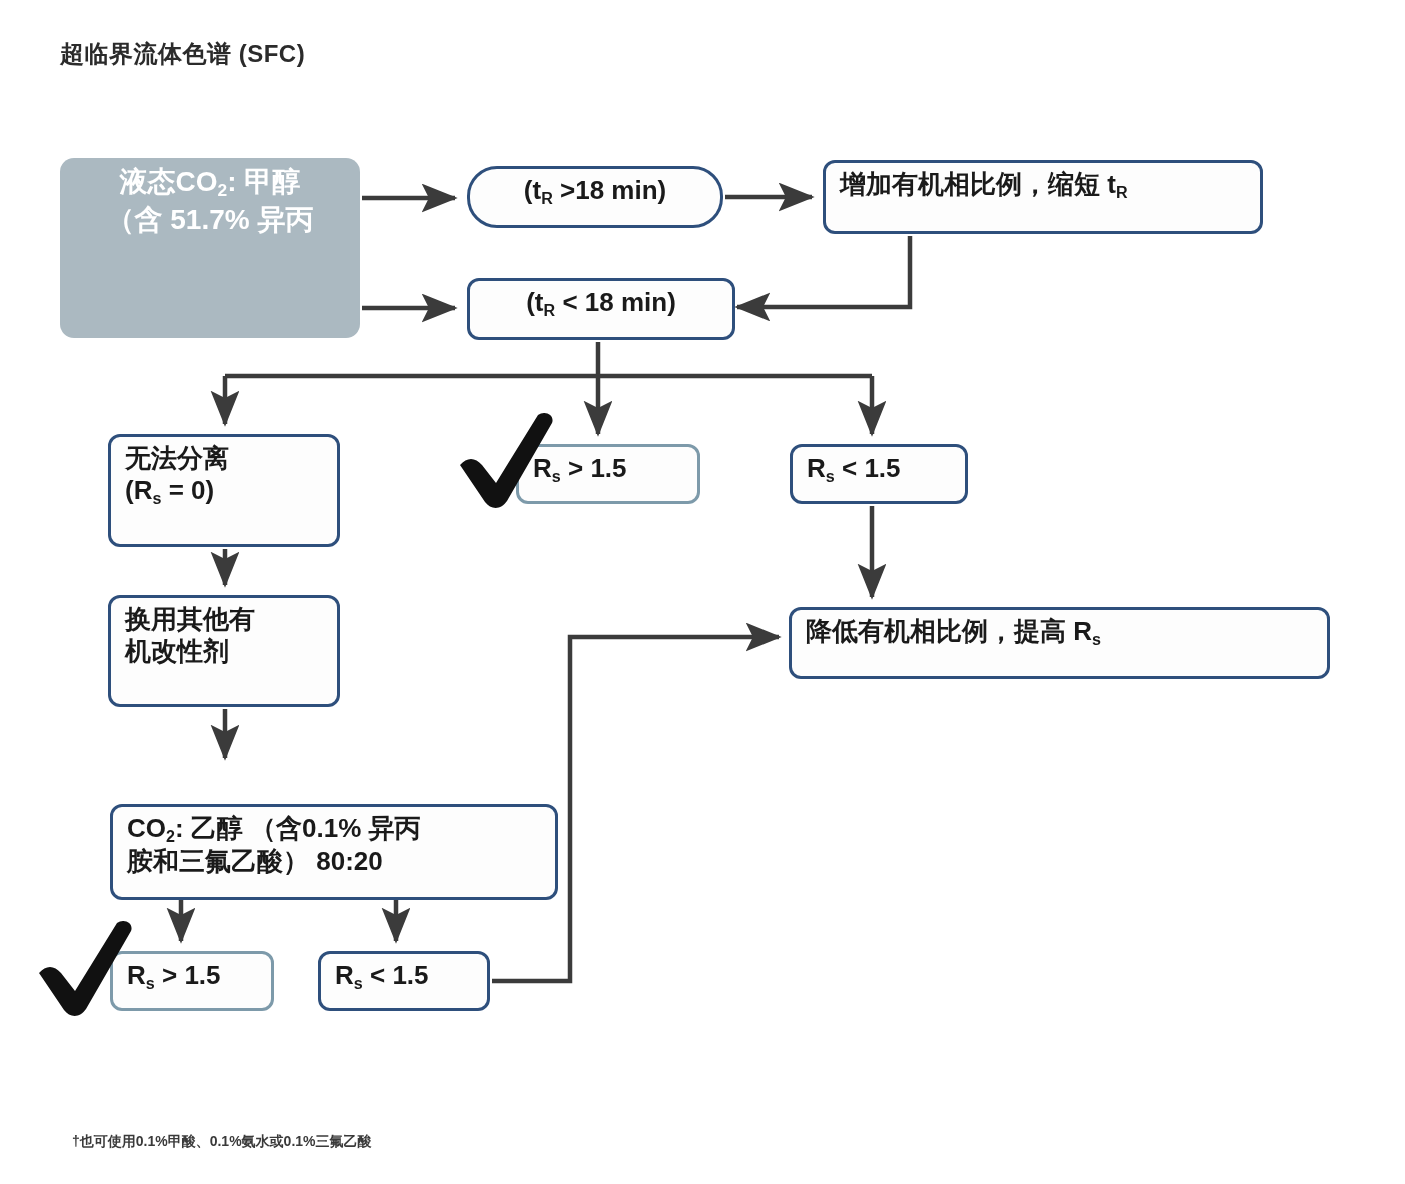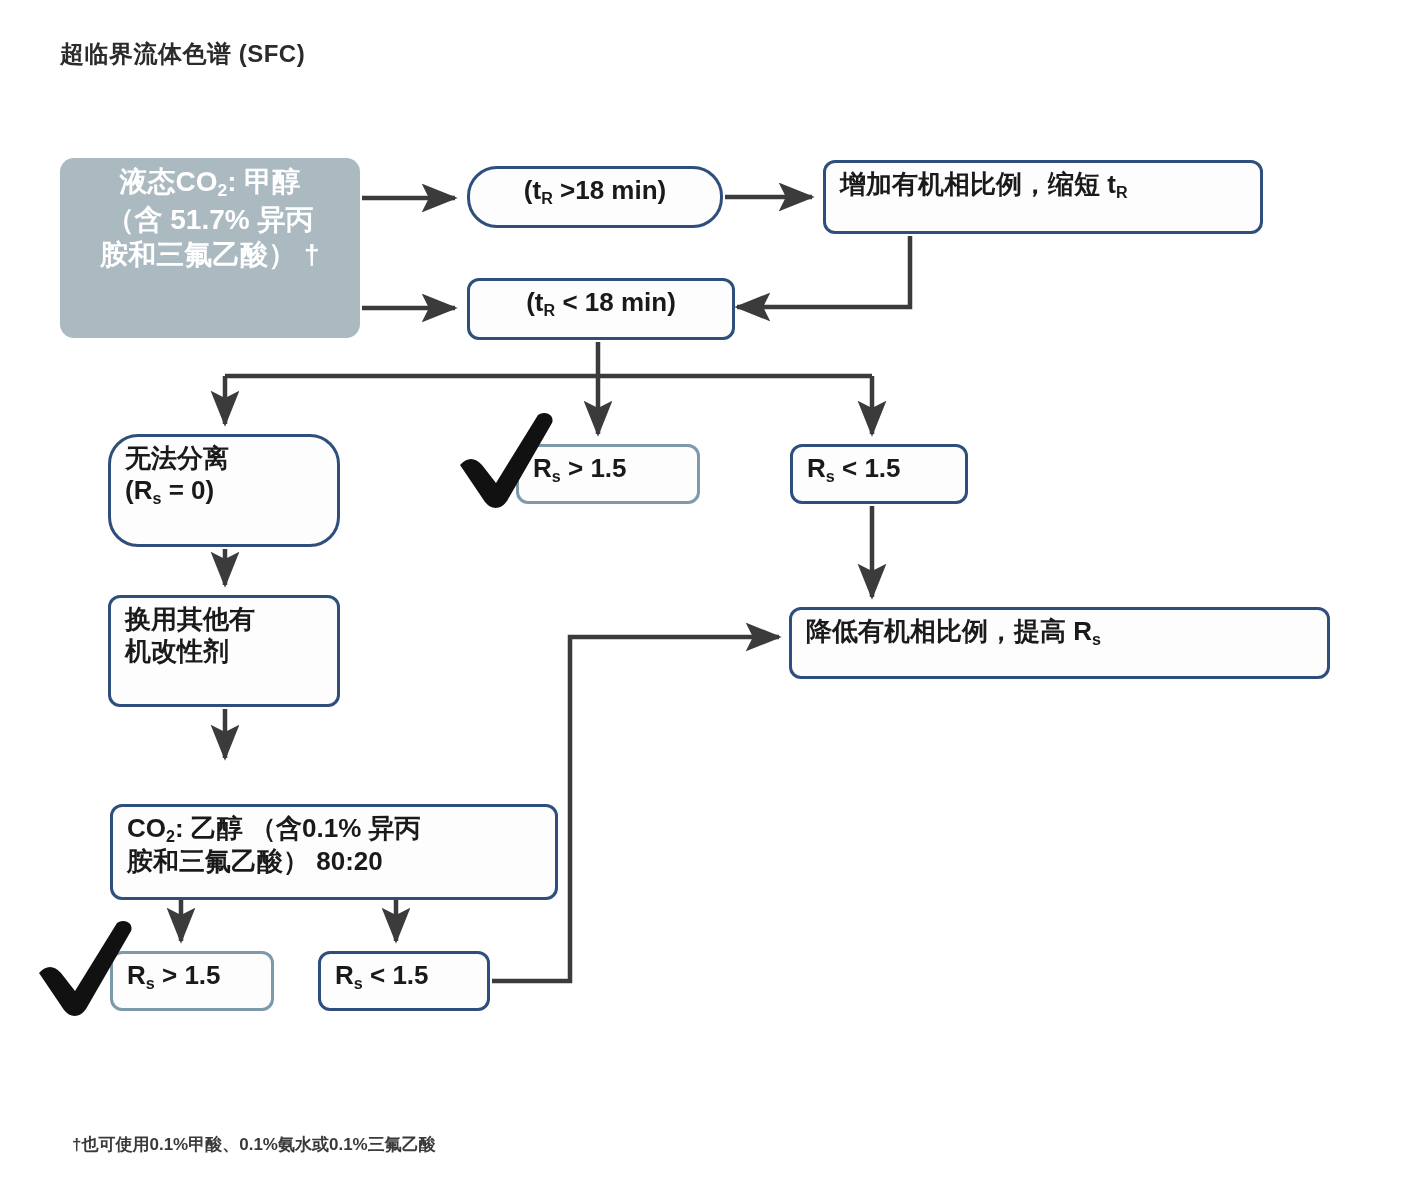--- a/index.html
+++ b/index.html
@@ -37,36 +37,36 @@
     font-size:28px;line-height:1.25;
   }
   .node .txt{width:100%;}
   sub{font-size:0.62em;vertical-align:-0.28em;font-weight:bold;}
 
   
   #n-start   {left:60px;  top:158px; width:300px; height:180px;}
   #n-tr-gt   {left:467px; top:166px; width:256px; height:62px;border-radius:30px;}
   #n-tr-lt   {left:467px; top:278px; width:268px; height:62px;}
   #n-incr    {left:823px; top:160px; width:440px; height:74px;}
-  #n-nosep   {left:108px; top:434px; width:232px; height:113px;border-radius:30px;}
+  #n-nosep   {left:108px; top:434px; width:232px; height:113px;}
   #n-rs-gt-1 {left:516px; top:444px; width:184px; height:60px;}
   #n-rs-lt-1 {left:790px; top:444px; width:178px; height:60px;}
   #n-switch  {left:108px; top:595px; width:232px; height:112px;}
   #n-decr    {left:789px; top:607px; width:541px; height:72px;}
   #n-co2eth  {left:110px; top:804px; width:448px; height:96px;}
   #n-rs-gt-2 {left:110px; top:951px; width:164px; height:60px;}
   #n-rs-lt-2 {left:318px; top:951px; width:172px; height:60px;}
 
   .check{position:absolute;width:110px;height:95px;pointer-events:none;}
   #chk1{left:455px;top:413px;}
   #chk2{left:34px;top:921px;}
 
   .footnote{
     position:absolute;left:72px;top:1133px;
-    font-size:17px;font-weight:600;color:#3a3a3a;white-space:nowrap;
+    font-size:14px;font-weight:600;color:#3a3a3a;white-space:nowrap;
   }
 </style>
 </head>
 <body>
 
 <div id="canvas">
 
   <div class="title">超临界流体色谱 (SFC)</div>
 
   <svg class="edges" viewBox="0 0 1405 1184">
@@ -108,21 +108,20 @@
       <path d="M598,342 L598,376"></path>
 
       <path d="M225,376 L872,376"></path>
     </g>
   </svg>
 
   <div class="node gray" id="n-start">
     <div class="txt">
       <div><span>液态CO</span><sub>2</sub><span>: 甲醇</span></div>
       <div>（含 51.7% 异丙</div>
-      <div>胺和三氟乙酸） †</div>
     </div>
   </div>
 
   <div class="node center" id="n-tr-gt">
     <div class="txt"><span>(t</span><sub>R</sub><span> &gt;18 min)</span></div>
   </div>
 
   <div class="node center" id="n-tr-lt">
     <div class="txt"><span>(t</span><sub>R</sub><span> &lt; 18 min)</span></div>
   </div>

